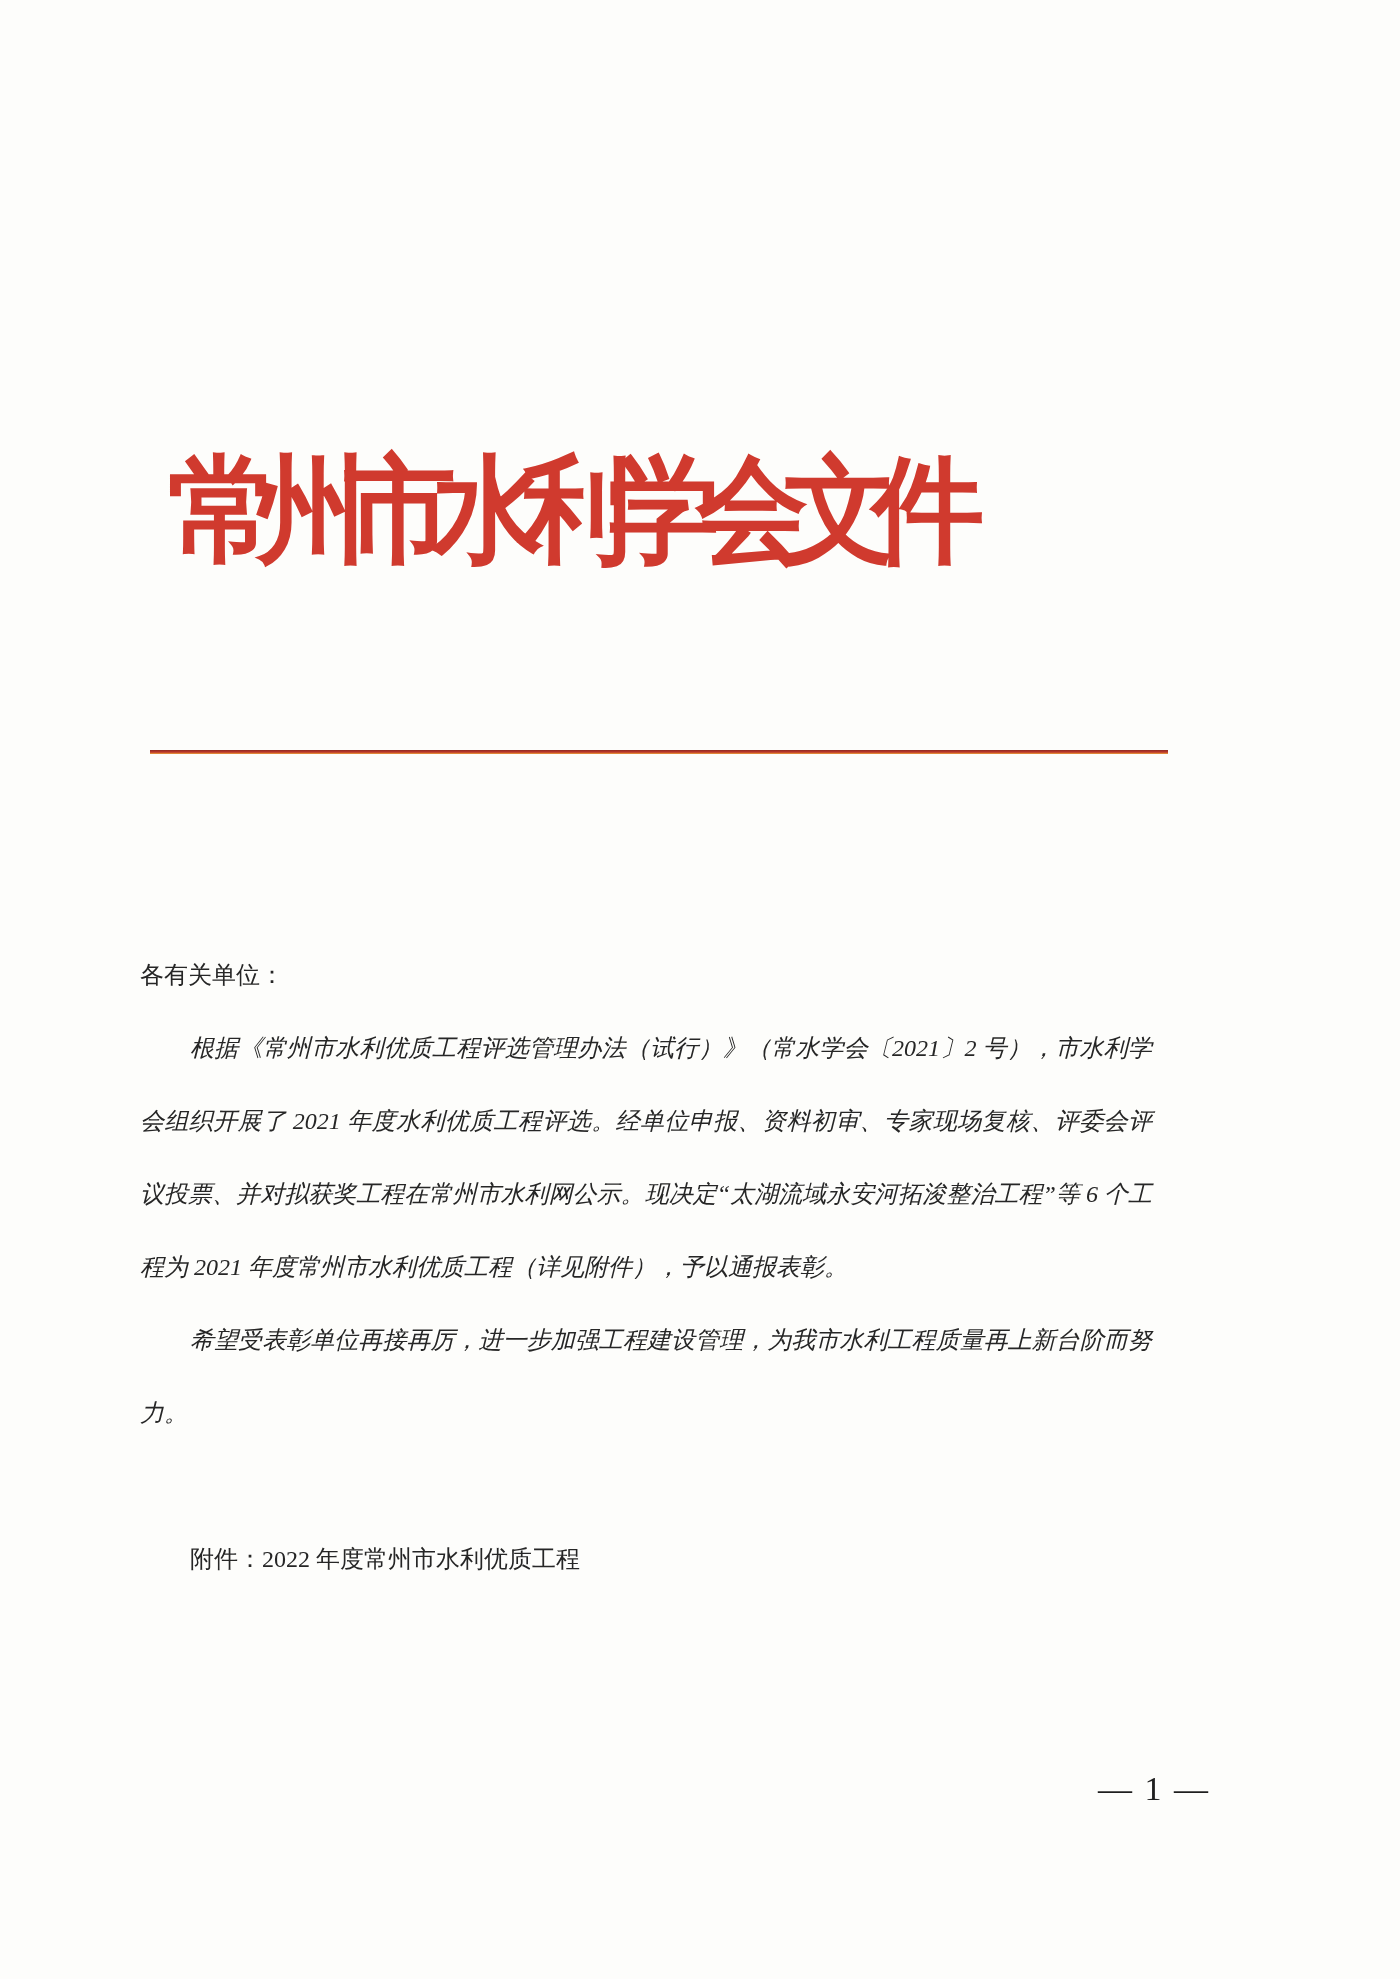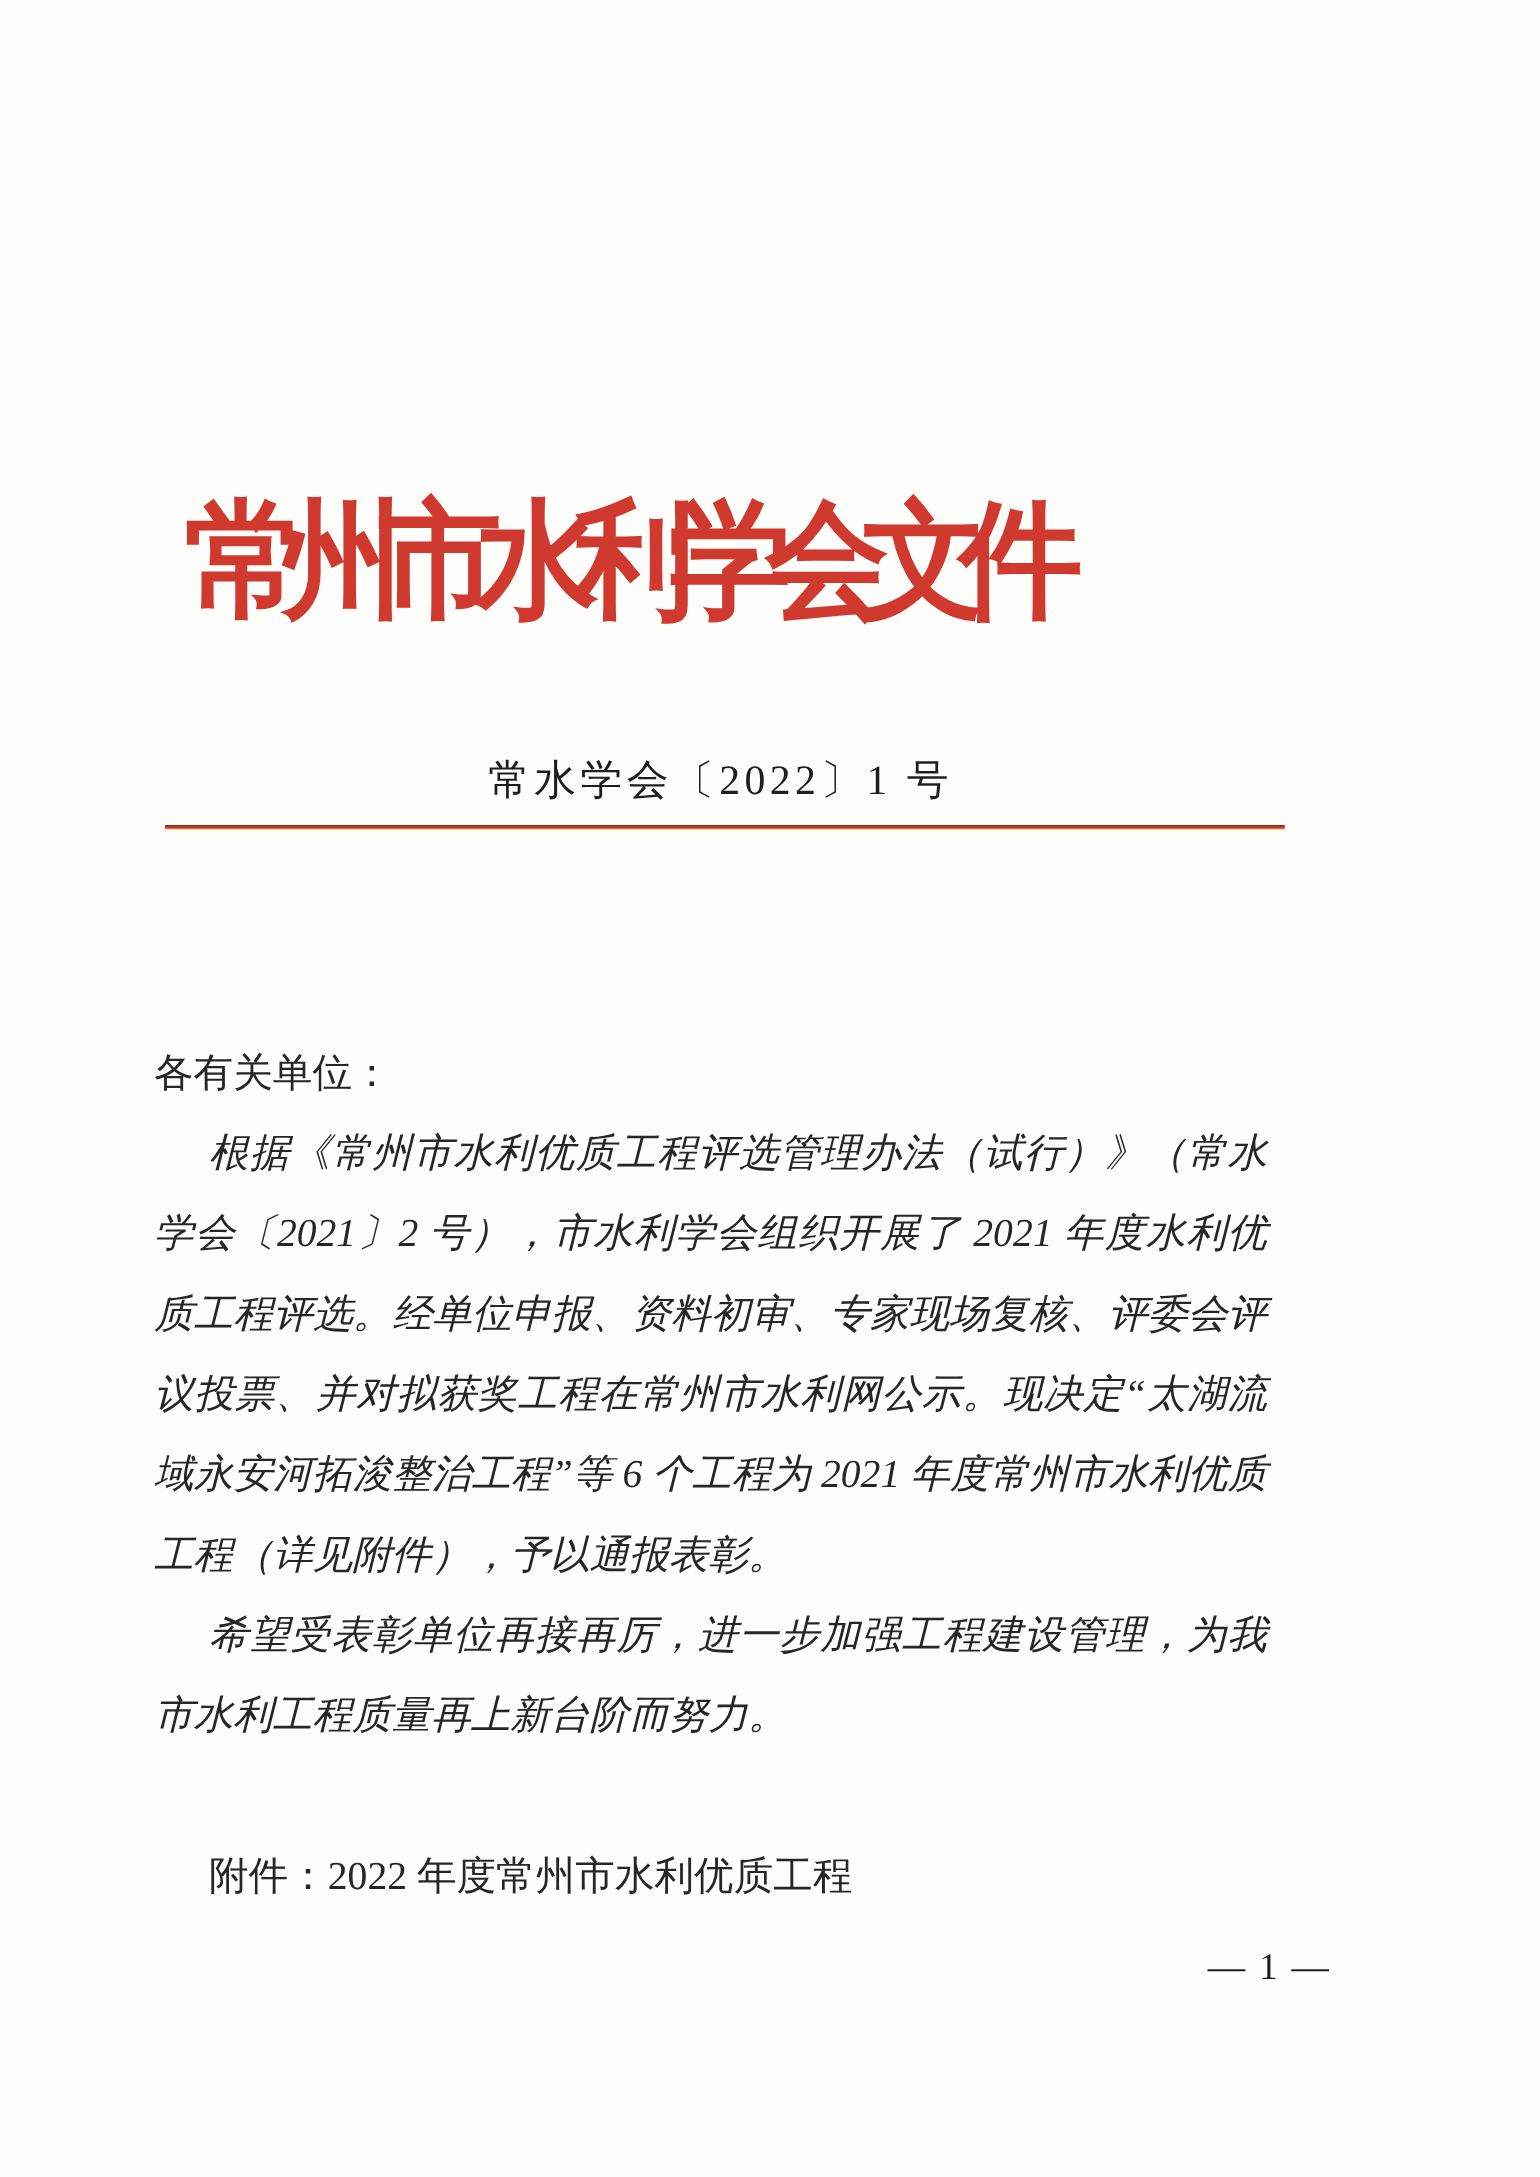--- a/index.html
+++ b/index.html
@@ -65,21 +65,21 @@
     color: #1a1a1a;
     letter-spacing: 1px;
     white-space: nowrap;
   }
   
   .doc-body {
     position: absolute;
     left: 140px;
     top: 939px;
     width: 1012px;
-    font-size: 36px;
+    font-size: 24px;
     line-height: 73px;
     color: #262626;
     text-align: justify;
     text-justify: inter-character;
   }
   .doc-body p {
     margin: 0;
   }
   .doc-body p.indent {
     text-indent: 50px;
@@ -100,21 +100,20 @@
     white-space: nowrap;
   }
 </style>
 </head>
 <body>
 
 <div class="page">
 
   <div class="org-title">常州市水利学会文件</div>
 
-  <div class="doc-number">常水学会〔2022〕1 号</div>
 
   <div class="red-rule"></div>
 
 
   <div class="doc-body">
     <p>各有关单位：</p>
     <p class="indent">根据《常州市水利优质工程评选管理办法（试行）》（常水学会〔2021〕2 号），市水利学会组织开展了 2021 年度水利优质工程评选。经单位申报、资料初审、专家现场复核、评委会评议投票、并对拟获奖工程在常州市水利网公示。现决定“太湖流域永安河拓浚整治工程”等 6 个工程为 2021 年度常州市水利优质工程（详见附件），予以通报表彰。</p>
     <p class="indent">希望受表彰单位再接再厉，进一步加强工程建设管理，为我市水利工程质量再上新台阶而努力。</p>
     <p class="attachment-line">附件：2022 年度常州市水利优质工程</p>
   </div>

